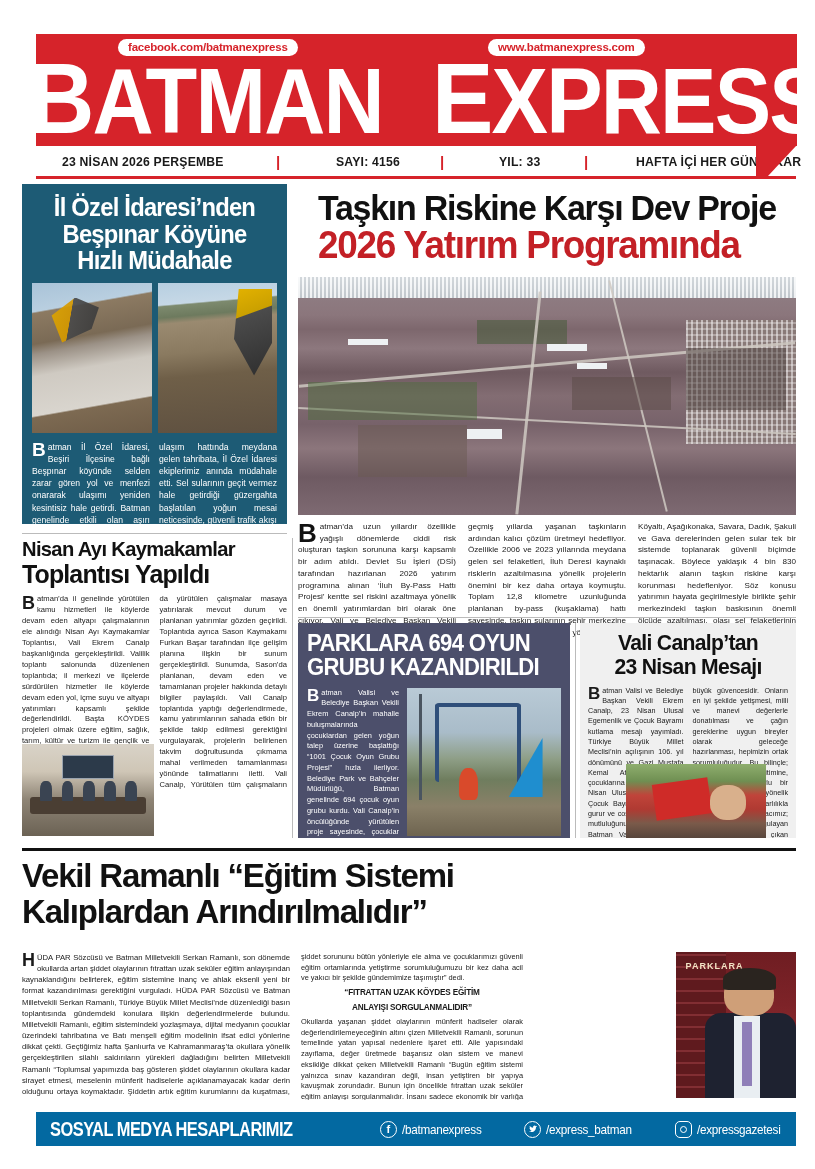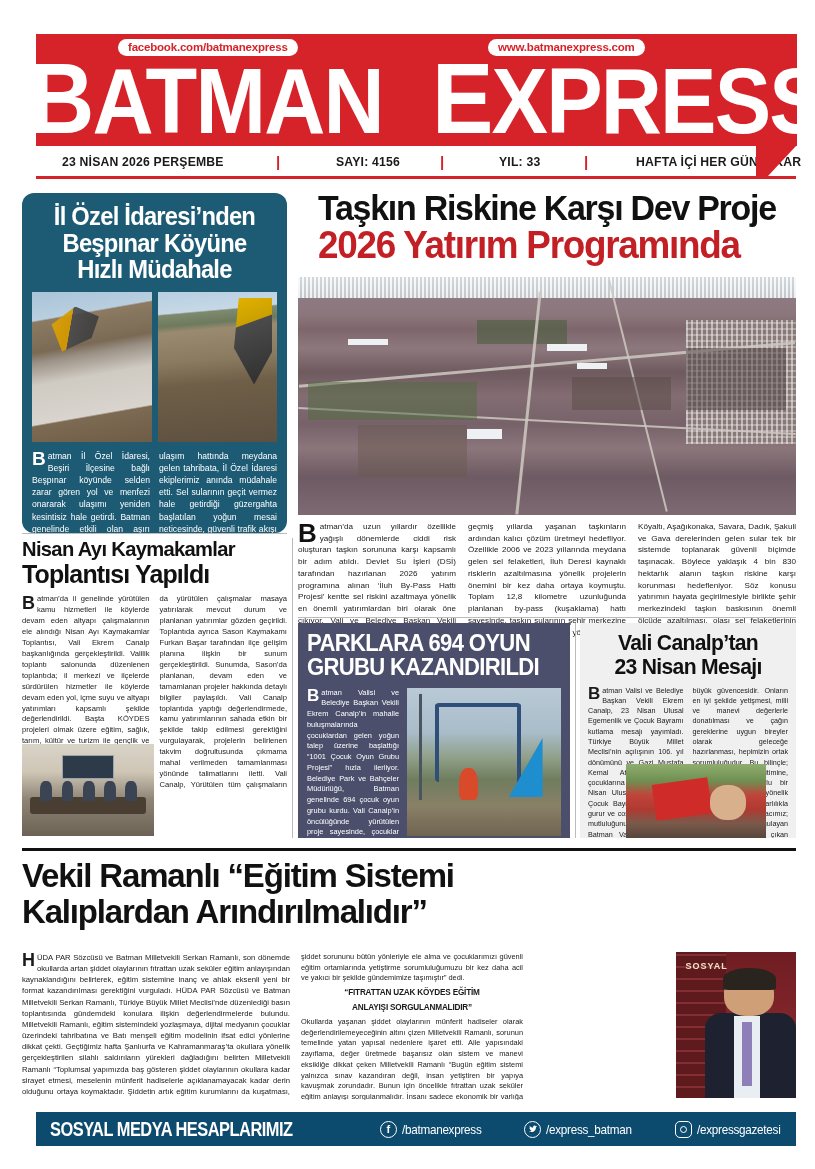--- a/index.html
+++ b/index.html
@@ -81,24 +81,23 @@
     position:absolute; right:0px; top:0px; width:40px; height:30px;
     background:#d6232a;
     clip-path: polygon(0 0, 100% 0, 30% 100%, 0 100%);
   }
   .rule-red{
     position:absolute; left:36px; top:176px; width:760px; height:3px; background:#d6232a;
   }
 
   
   .teal-box{
-    position:absolute; left:22px; top:193px; width:265px; height:340px;
+    position:absolute; left:22px; top:184px; width:265px; height:340px;
     background:#1d5b75;
     padding:10px 10px 8px 10px;
-    border-radius:12px;
   }
   .teal-head{
     color:#fff; text-align:center; font-weight:bold;
     font-size:25px; line-height:1.06; letter-spacing:-0.8px;
     transform:scaleX(0.95); transform-origin:center top;
     font-family:"Liberation Sans", sans-serif;
   }
   .teal-photos{
     margin-top:9px; display:flex; gap:6px; height:150px;
   }
@@ -387,21 +386,21 @@
     background:#8f7fb8;
   }
   .bot-photo .sign{
     position:absolute; left:8%; top:6%; width:70%; height:12%;
     color:#f2e3c4; font-size:9px; font-weight:bold; letter-spacing:1px;
   }
 
   
   .footer{
     position:absolute; left:36px; top:1112px; width:760px; height:34px;
-    background:#0c4a6e; display:flex; align-items:center; padding-left:14px;
+    background:#0369a1; display:flex; align-items:center; padding-left:14px;
   }
   .footer-title{
     color:#fff; font-weight:bold; font-size:20px; letter-spacing:-0.6px;
     transform:scaleX(0.82); transform-origin:left center; white-space:nowrap;
     font-family:"Liberation Sans", sans-serif;
   }
   .social{
     display:flex; align-items:center; gap:5px; margin-left:14px;
   }
   .social .lbl{
@@ -560,21 +559,21 @@
   <div class="bot-body">
     <div class="colwide"><span class="dropcap">H</span><span>ÜDA PAR Sözcüsü ve Batman Milletvekili Serkan Ramanlı, son dönemde okullarda artan şiddet olaylarının fıtrattan uzak seküler eğitim anlayışından kaynaklandığını belirterek, eğitim sistemine inanç ve ahlak eksenli yeni bir format kazandırılması gerektiğini vurguladı. HÜDA PAR Sözcüsü ve Batman Milletvekili Serkan Ramanlı, Türkiye Büyük Millet Meclisi’nde düzenlediği basın toplantısında gündemdeki konulara ilişkin değerlendirmelerde bulundu. Milletvekili Ramanlı, eğitim sistemindeki yozlaşmaya, dijital medyanın çocuklar üzerindeki tahribatına ve Batı menşeli eğitim modelinin ifsat edici yönlerine dikkat çekti. Geçtiğimiz hafta Şanlıurfa ve Kahramanmaraş’ta okullara yönelik gerçekleştirilen silahlı saldırıların yürekleri dağladığını belirten Milletvekili Ramanlı “Toplumsal yapımızda baş gösteren şiddet olaylarının okullara kadar sirayet etmesi, meselenin münferit hadiselerle açıklanamayacak kadar derin olduğunu ortaya koymaktadır. Şiddetin artık eğitim kurumlarını da kuşatması, mevcut eğitim sisteminin ahlaki ve manevi boyutunu ihmal ettiğinin açık bir göstergesidir” dedi.</span></div>
     <div class="col">
       <span>şiddet sorununu bütün yönleriyle ele alma ve çocuklarımızı güvenli eğitim ortamlarında yetiştirme sorumluluğumuzu bir kez daha acil ve yakıcı bir şekilde gündemimize taşımıştır” dedi.</span>
       <span class="bot-sub">“FITRATTAN UZAK KÖYDES EĞİTİM</span>
       <span class="bot-sub">ANLAYIŞI SORGULANMALIDIR”</span>
       <span>Okullarda yaşanan şiddet olaylarının münferit hadiseler olarak değerlendirilemeyeceğinin altını çizen Milletvekili Ramanlı, sorunun temelinde yatan yapısal nedenlere işaret etti. Aile yapısındaki zayıflama, değer üretmede başarısız olan sistem ve manevi eksikliğe dikkat çeken Milletvekili Ramanlı “Bugün eğitim sistemi yalnızca sınav kazandıran değil, insan yetiştiren bir yapıya kavuşmak zorundadır. Bunun için öncelikle fıtrattan uzak seküler eğitim anlayışı sorgulanmalıdır. İnsanı sadece ekonomik bir varlığa indirgeyen, ruhunu, ahlakını ve manevi yönünü ihmal eden bir sistem; bilgi verse ama hikmet vermez, diploma verir ama şahsiyet kazandırmaz” ifadelerini kullandı.</span>
     </div>
     <div class="bot-photo">
       <div class="panel"></div>
-      <div class="sign">SOSYAL</div>
+      <div class="sign">PARKLARA</div>
       <div class="body"></div>
       <div class="shirt"></div>
       <div class="tie"></div>
       <div class="head"></div>
       <div class="hair"></div>
     </div>
   </div>
 
   <div class="footer">
     <span class="footer-title">SOSYAL MEDYA HESAPLARIMIZ</span>

